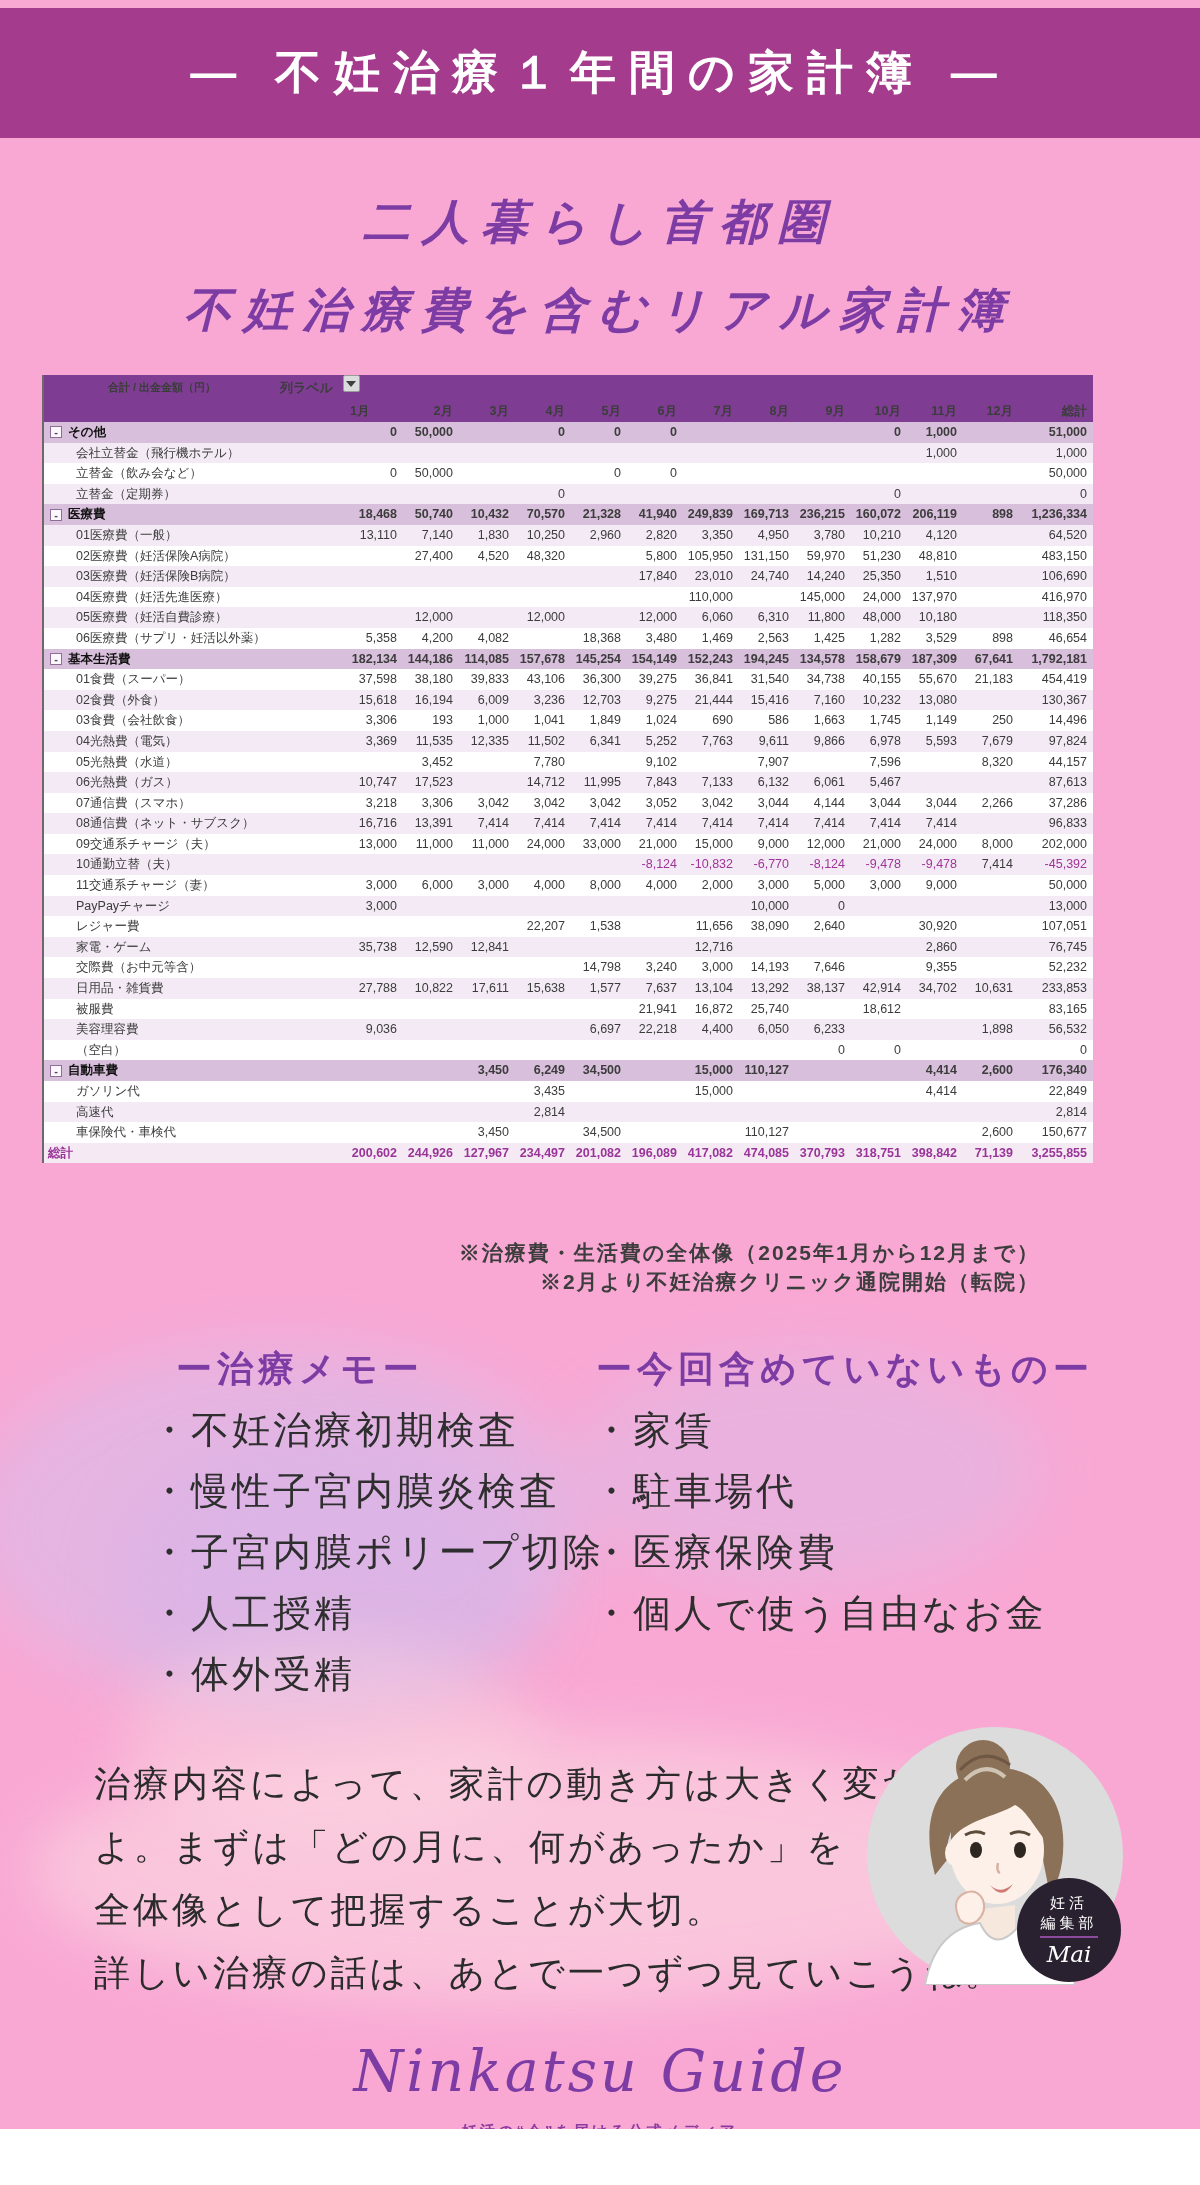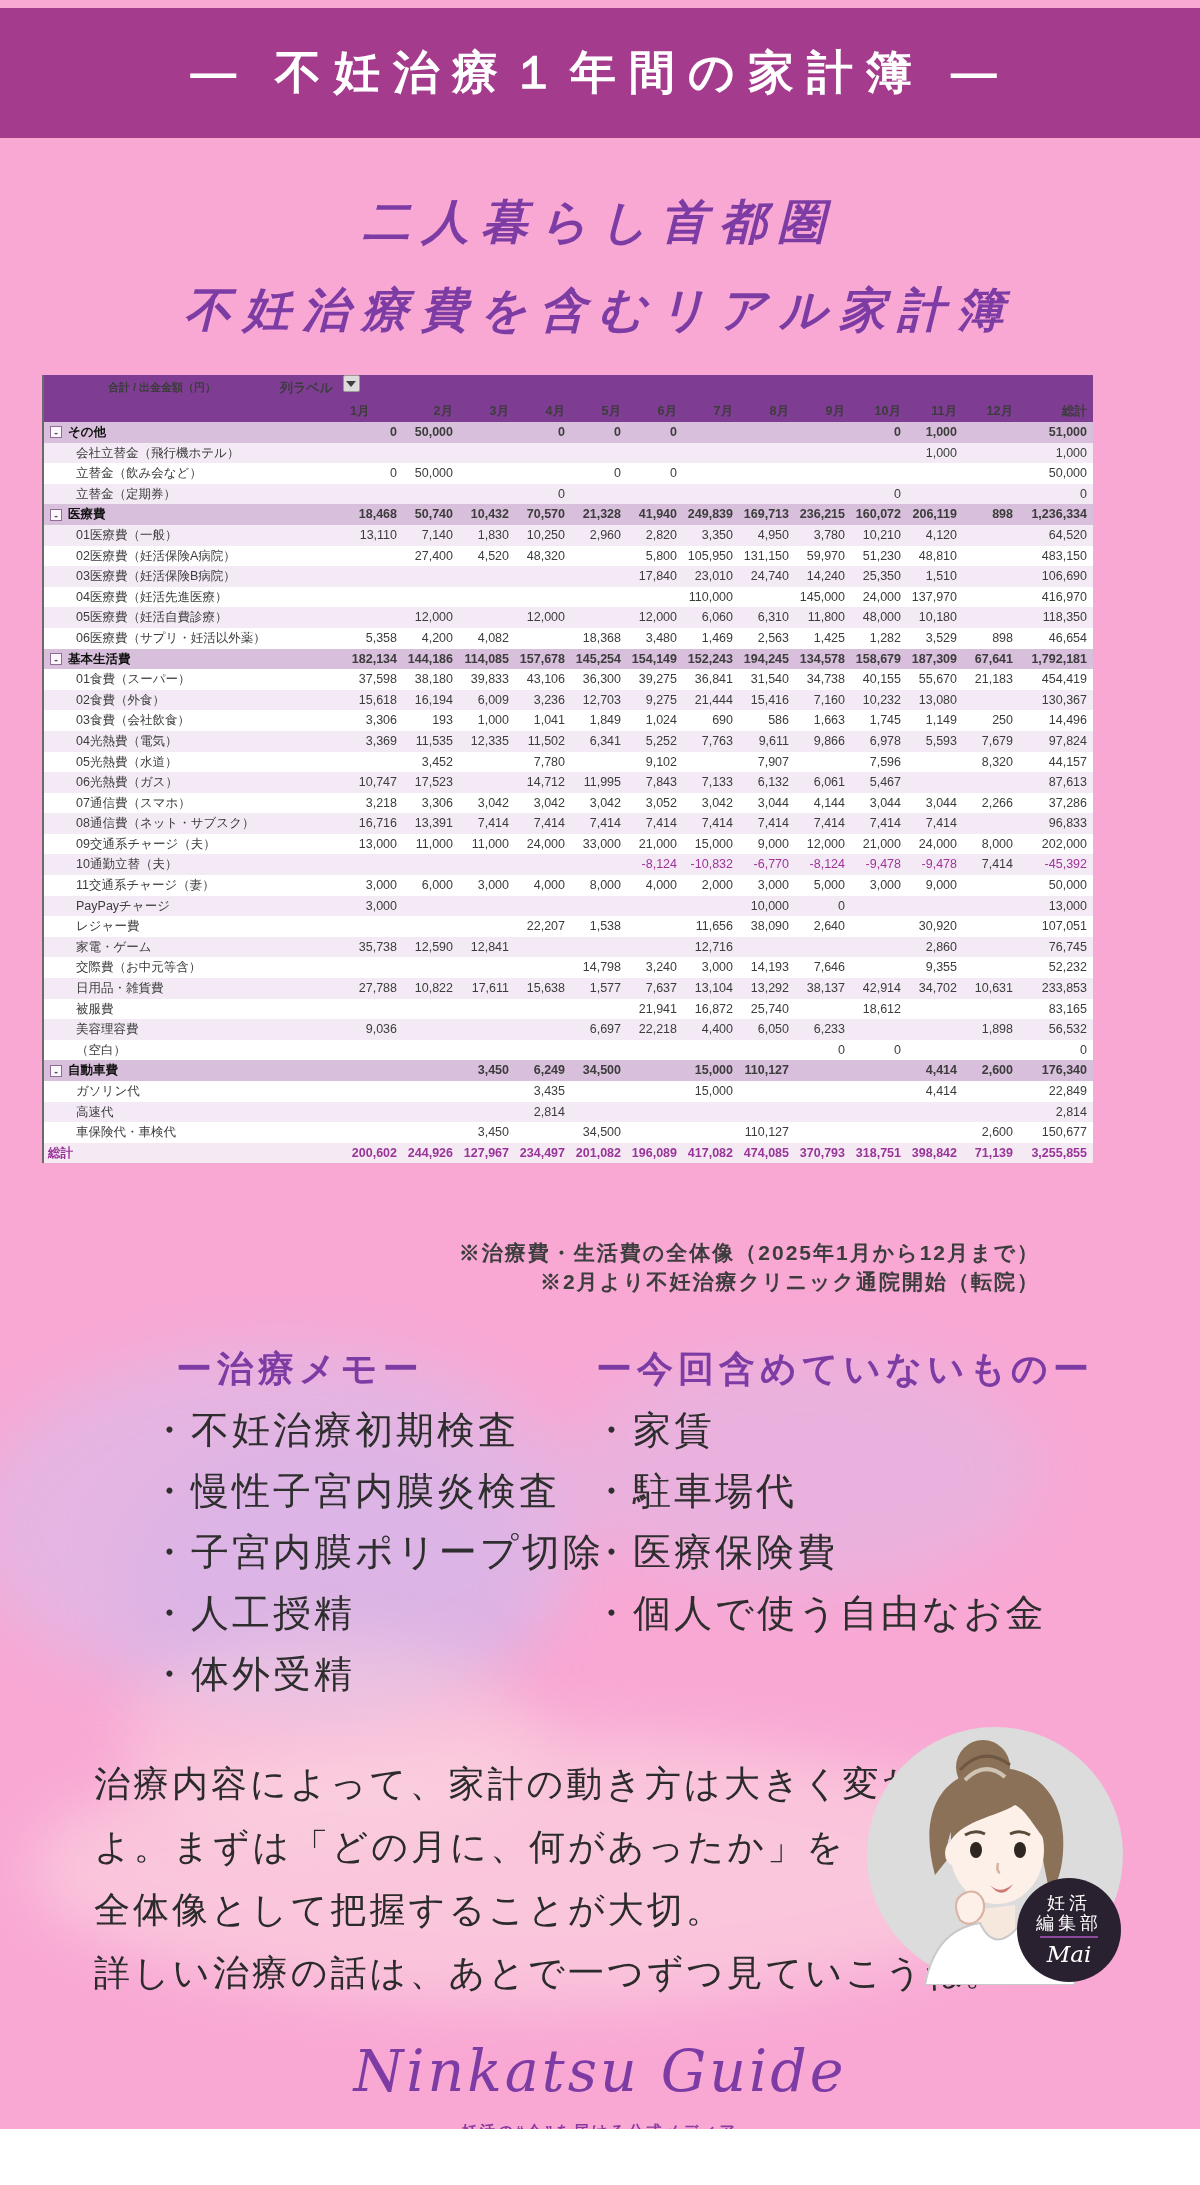--- a/index.html
+++ b/index.html
@@ -78,21 +78,21 @@
 
   
   .message{position:absolute;left:94px;top:1752px;font-size:36px;color:#2b2b2b;letter-spacing:3px;}
   .message div{height:63px;line-height:63px;}
 
   
   .avatar{position:absolute;left:865px;top:1725px;width:260px;height:260px;}
   .badge{position:absolute;left:152px;top:153px;width:104px;height:104px;border-radius:50%;
          background:#2a2130;color:#fff;display:flex;flex-direction:column;align-items:center;
          justify-content:center;}
-  .badge .bl{font-size:18px;letter-spacing:4px;line-height:20px;}
+  .badge .bl{font-size:15px;letter-spacing:4px;line-height:20px;}
   .badge .divider{width:58px;height:2px;background:#8b4a9e;margin:3px 0;}
   .badge .nm{font-family:"DejaVu Serif",serif;font-style:italic;font-size:23px;line-height:26px;}
 
   
   .footer-logo{position:absolute;left:0;top:2038px;width:1200px;text-align:center;
                font-family:"DejaVu Serif",serif;font-style:italic;font-size:57px;
                color:var(--purple-text);letter-spacing:3px;}
   .footer-tagline{position:absolute;left:0;top:2122px;width:1200px;text-align:center;
                   font-size:15px;font-weight:bold;color:#8a3aa0;letter-spacing:3px;}
   .bottom-bar{position:absolute;left:0;top:2168px;width:1200px;height:17px;background:var(--magenta);}

